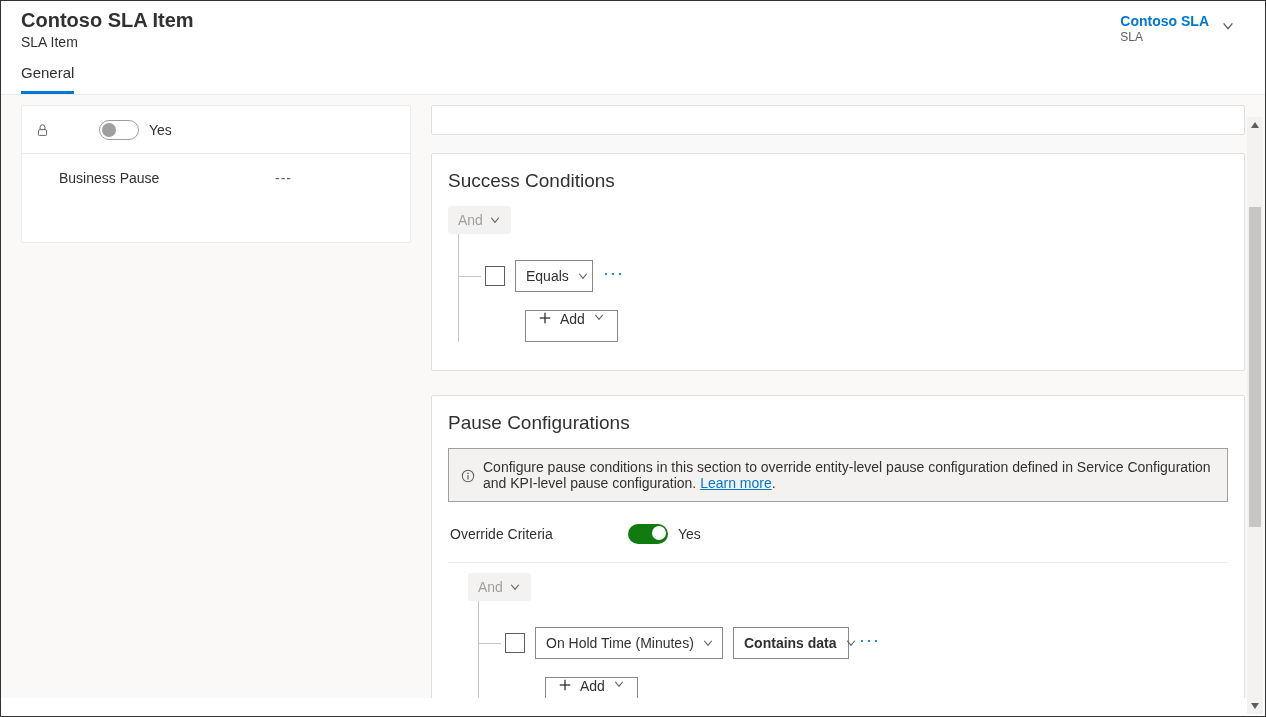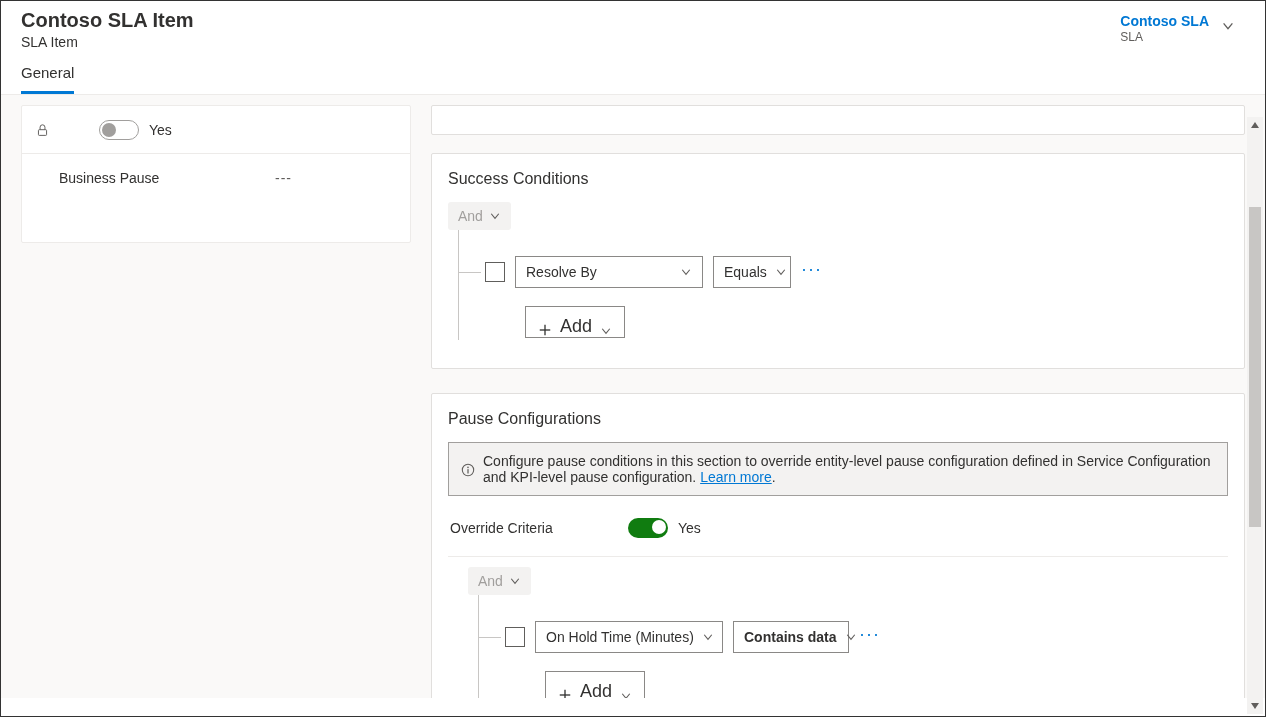--- a/index.html
+++ b/index.html
@@ -22,33 +22,33 @@
   .side-label { width: 150px; color: #323130; font-size: 14px; line-height:1.3; }
   .toggle-off { width: 40px; height: 20px; border-radius: 10px; background: #fff; border:1px solid #a19f9d; position: relative; flex:0 0 auto;}
   .toggle-off::after { content:""; position:absolute; left:2px; top:2px; width:14px; height:14px; border-radius:50%; background:#a19f9d;}
   .toggle-on { width: 40px; height: 20px; border-radius: 10px; background: #107c10; position: relative; flex:0 0 auto;}
   .toggle-on::after { content:""; position:absolute; right:2px; top:2px; width:14px; height:14px; border-radius:50%; background:#fff;}
   .toggle-text { margin-left: 10px; }
   .dashes { color:#605e5c; letter-spacing:1px; margin-left: 58px;}
   .right-col { flex: 1; padding: 10px 20px 0 20px; position: relative; overflow: hidden;}
   .blank-card { background:#fff; border:1px solid #e1dfdd; border-radius:2px; height:30px; margin-left:0; margin-bottom: 18px;}
   .panel { background:#fff; border:1px solid #e1dfdd; border-radius:2px; padding: 16px 16px 28px 16px; margin-bottom: 24px;}
-  .panel-title { font-size: 16px; font-weight: 400; color:#323130; margin-bottom: 14px; }
+  .panel-title { font-size: 19px; font-weight: 400; color:#323130; margin-bottom: 14px; }
   .logic-chip { display:inline-flex; align-items:center; gap:6px; background:#f3f2f1; color:#a19f9d; font-size:14px; padding: 6px 10px; border-radius:3px; }
   .cond-tree { margin-top: 0; position:relative;}
   .tree-indent { margin-left: 10px; border-left: 1px solid #c8c6c4; padding-left: 26px; padding-top: 26px; position:relative;}
   .cond-row { display:flex; align-items:center; gap:10px; margin-bottom: 18px; position:relative;}
   .cond-row::before { content:""; position:absolute; left:-26px; top:50%; width:22px; height:1px; background:#c8c6c4;}
   .cb { width:20px; height:20px; border:1px solid #605e5c; background:#fff; cursor:pointer; flex:0 0 auto;}
   .dd { display:inline-flex; align-items:center; justify-content:space-between; gap:8px; border:1px solid #8a8886; background:#fff; height:32px; padding: 0 10px; font-size:14px; color:#323130; cursor:pointer;}
   .dd .label { white-space: nowrap; }
   .dd-chev { width:12px; height:12px; stroke:#605e5c; stroke-width:1.5; fill:none; flex:0 0 auto;}
   .txt { border:1px solid #8a8886; height:30px; padding: 0 8px; font-size:14px; width:168px; color:#323130; background:#fff; display:inline-flex; align-items:center;}
   .more-dots { color:#0078d4; font-size:18px; letter-spacing:1px; cursor:pointer; line-height:1; padding-bottom:6px;}
-  .add-btn { display:inline-flex; align-items:flex-end; gap:8px; border:1px solid #8a8886; background:#fff; height:32px; padding:0 12px; font-size:18px; cursor:pointer; margin-left: 40px;}
+  .add-btn { display:inline-flex; align-items:flex-start; gap:8px; border:1px solid #8a8886; background:#fff; height:32px; padding:0 12px; font-size:14px; cursor:pointer; margin-left: 40px;}
   .plus-icon { width:14px; height:14px; stroke:#323130; stroke-width:1.5; fill:none;}
   .info-bar { display:flex; gap:8px; align-items:center; border:1px solid #a19f9d; background:#f3f2f1; padding:10px 12px; font-size:14px; color:#323130; margin-bottom:16px;}
   .info-icon { width:14px; height:14px; flex:0 0 auto; margin-top:2px;}
   .info-bar a { color:#0078d4; text-decoration:underline;}
   .override-row { display:flex; align-items:center; gap:28px; padding: 6px 2px 18px 2px; border-bottom:1px solid #edebe9; margin-bottom:4px;}
   .override-label { width: 150px; }
   .scroll-track { position:absolute; right:2px; top:116px; bottom:2px; width:16px; background: #f3f2f1;}
   .scroll-arrow { position:absolute; left:0; width:16px; height:16px; display:flex; align-items:center; justify-content:center;}
   .scroll-arrow.top{ top:0;} .scroll-arrow.bot{ bottom:0;}
   .scroll-arrow svg{ width:10px;height:10px;fill:#605e5c;}
@@ -107,26 +107,20 @@
       <div class="cond-tree">
         <span class="logic-chip">
           <span>And</span>
           <svg class="dd-chev" viewBox="0 0 16 16">
               <polyline points="3,5 8,11 13,5"></polyline>
             </svg>
         </span>
         <div class="tree-indent">
           <div class="cond-row">
             <div class="cb"></div>
-            <div class="dd" style="width:188px;">
-              <span class="label">Resolve By</span>
-              <svg class="dd-chev" viewBox="0 0 16 16">
-                  <polyline points="3,5 8,11 13,5"></polyline>
-                </svg>
-            </div>
             <div class="dd" style="width:78px;">
               <span class="label">Equals</span>
               <svg class="dd-chev" viewBox="0 0 16 16">
                   <polyline points="3,5 8,11 13,5"></polyline>
                 </svg>
             </div>
             <span class="more-dots">···</span>
           </div>
           <div class="add-btn">
             <svg class="plus-icon" viewBox="0 0 16 16">

